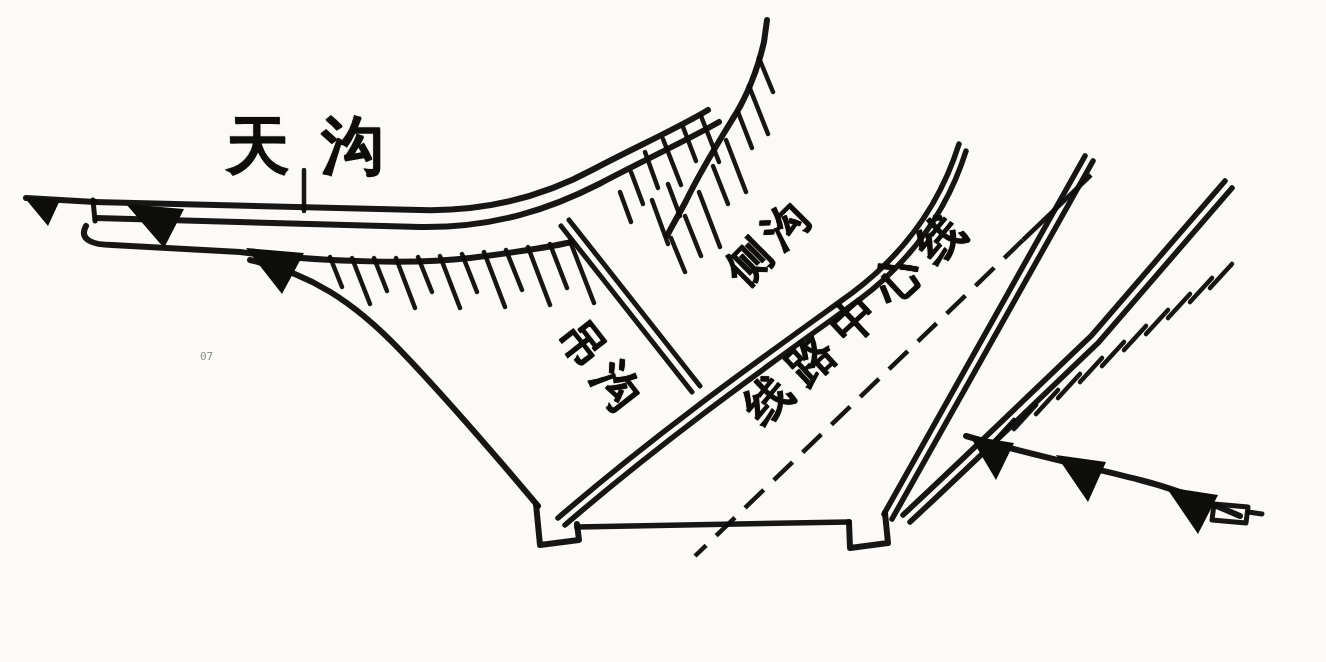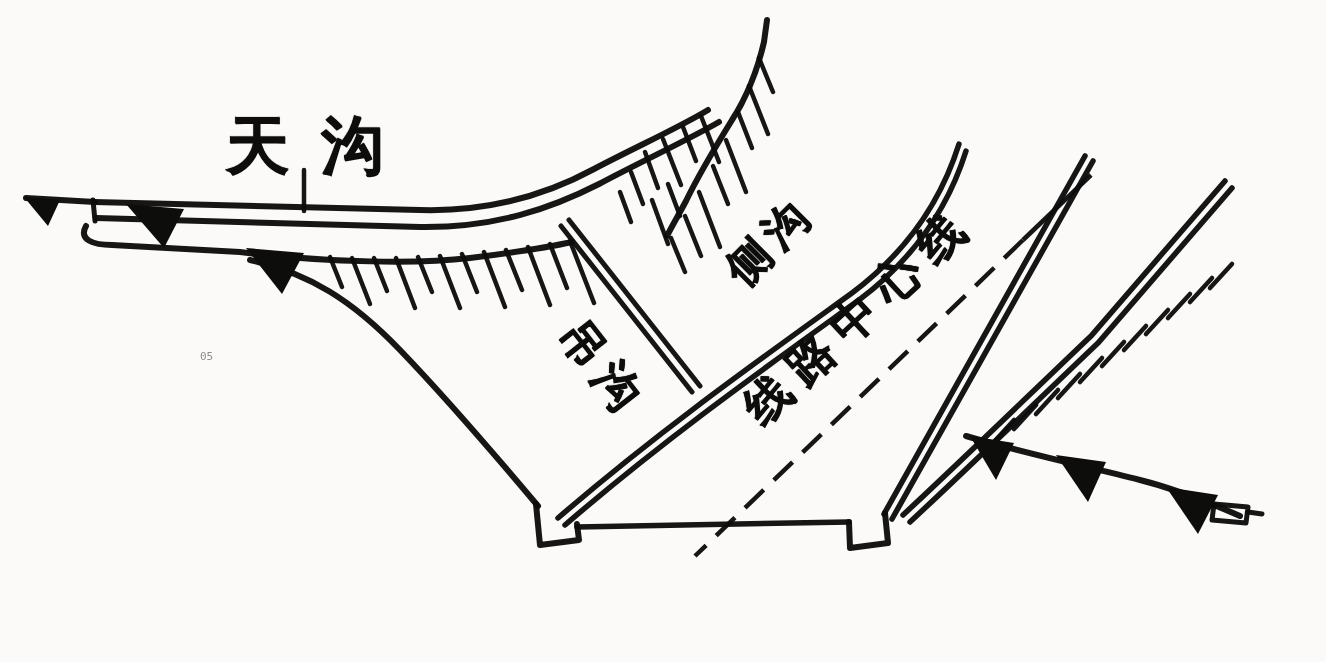--- a/index.html
+++ b/index.html
@@ -166,14 +166,14 @@
   </svg>
 
   <div class="cn-label label-tiangou">天沟</div>
 
   <div class="cn-label label-diaogou">吊沟</div>
 
   <div class="cn-label label-cegou">侧沟</div>
 
   <div class="cn-label label-centerline">线路中心线</div>
 
-  <span class="speck">05</span>
+  <span class="speck">07</span>
 </div>
 
 </body></html>

